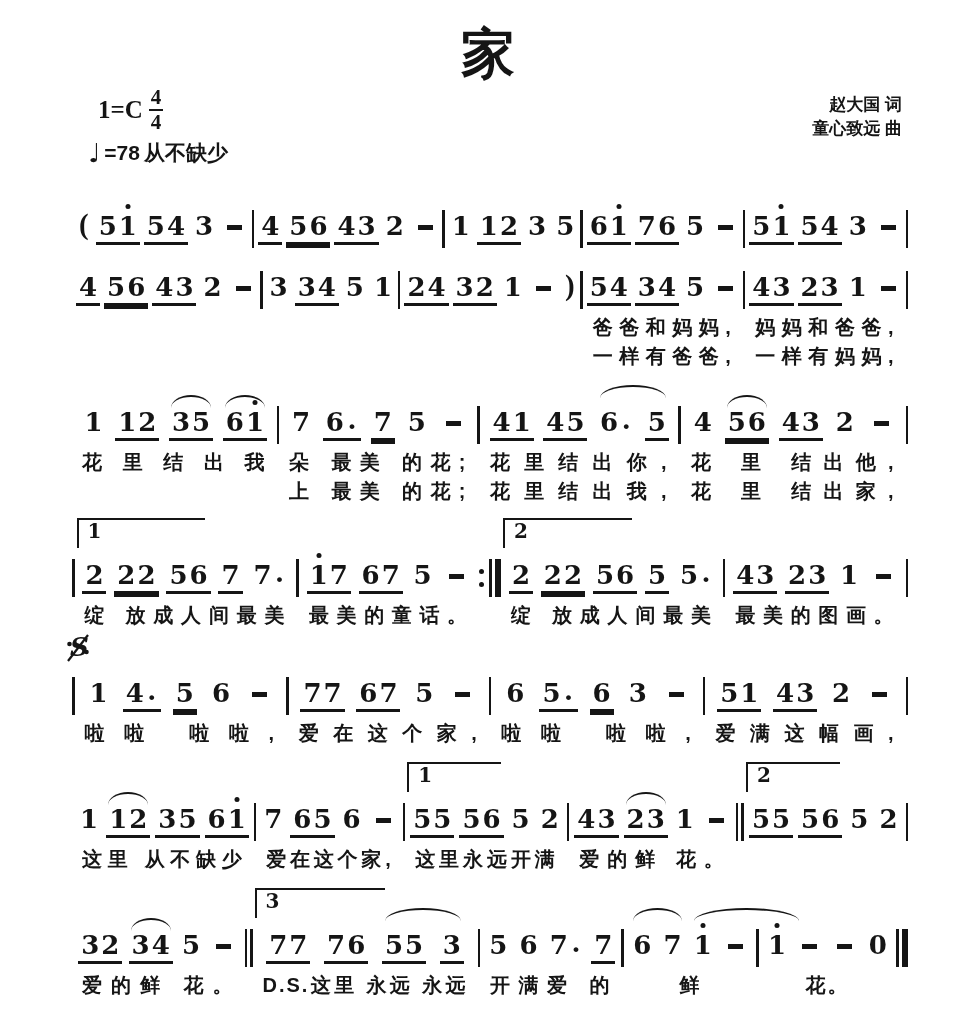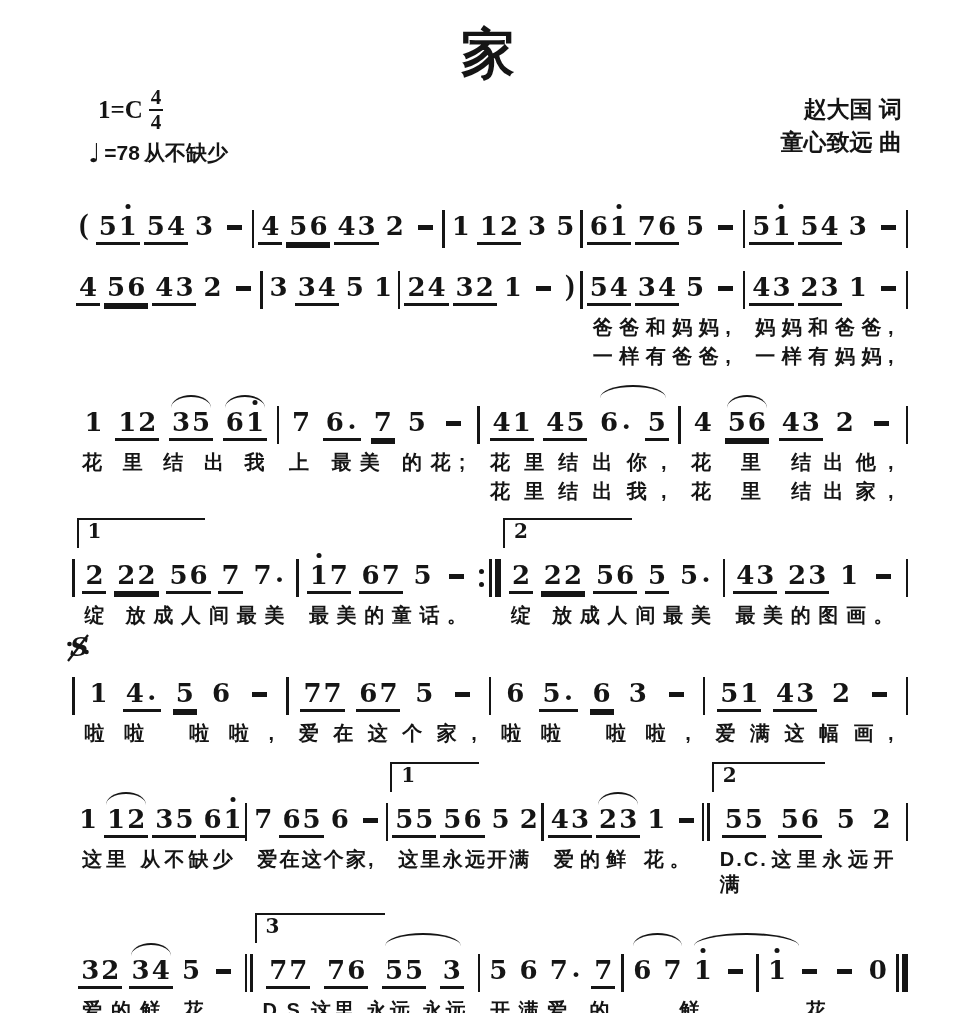--- a/index.html
+++ b/index.html
@@ -8,21 +8,21 @@
 
   
   .title{text-align:center;font-size:54px;font-weight:bold;letter-spacing:4px;line-height:1.05;}
   .meta{position:relative;height:96px;margin-top:2px;}
   .keytime{position:absolute;left:26px;top:2px;font-size:25px;font-weight:bold;display:flex;align-items:center;gap:6px;}
   .frac{display:inline-flex;flex-direction:column;align-items:center;font-size:21px;line-height:1;font-weight:bold;}
   .frac .ftop{border-bottom:2px solid #151515;padding:0 2px 1px;}
   .frac .fbot{padding-top:1px;}
   .tempo{position:absolute;left:16px;top:54px;font-size:21px;font-weight:bold;display:flex;align-items:center;gap:4px;font-family:"Liberation Sans","DejaVu Sans",sans-serif;}
   .tempo .qnote{font-size:26px;line-height:1;font-family:"DejaVu Sans",sans-serif;}
-  .credits{position:absolute;right:6px;top:8px;text-align:right;font-size:23px;font-weight:bold;line-height:1.45;font-family:"Liberation Sans","DejaVu Sans",sans-serif;}
+  .credits{position:absolute;right:6px;top:8px;text-align:right;font-size:17px;font-weight:bold;line-height:1.45;font-family:"Liberation Sans","DejaVu Sans",sans-serif;}
 
   
   .score{margin-top:4px;}
   .system{position:relative;display:flex;align-items:flex-start;width:100%;}
   .measure{position:relative;display:flex;flex-direction:column;min-width:0;}
   .notesrow{position:relative;display:flex;justify-content:space-evenly;align-items:flex-end;min-height:42px;padding:0 2px;}
   .cell{position:relative;display:flex;align-items:flex-end;padding:0 2px 3px;border-bottom:3px solid transparent;margin:0 2px;}
   .cell.u1,.cell.u2{border-bottom-color:#151515;}
   .cell.u2::after{content:"";position:absolute;left:0;right:0;bottom:-6px;height:3px;background:#151515;}
   .note{position:relative;font-size:26px;font-weight:bold;line-height:1;padding:0 1px;font-family:"DejaVu Serif",serif;}
@@ -336,20 +336,21 @@
             <span class="cell u2">
               <span class="note">7</span>
             </span>
             <span class="cell">
               <span class="note">5</span>
             </span>
             <span class="cell">
               <span class="dashg"></span>
             </span>
           </div>
+          <div class="lyric">朵 最美 的花;</div>
           <div class="lyric">上 最美 的花;</div>
         </div>
         <span class="barline">
           <span class="bl"></span>
         </span>
         <div class="measure" style="flex-grow: 4;">
           <div class="notesrow">
             <span class="cell u1">
               <span class="note">4</span>
               <span class="note">1</span>
@@ -721,21 +722,20 @@
               <span class="note">5</span>
               <span class="note">6</span>
             </span>
             <span class="cell">
               <span class="note">5</span>
             </span>
             <span class="cell">
               <span class="note">2</span>
             </span>
           </div>
-          <div class="lyric">D.C.这里永远开满</div>
           <div class="ending" style="width: 58%;">
             <span class="num">2</span>
           </div>
         </div>
         <span class="barline">
           <span class="bl"></span>
         </span>
       </div>
       <div class="system" style="margin-top: 50px;">
         <div class="measure" style="flex-grow: 4;">

